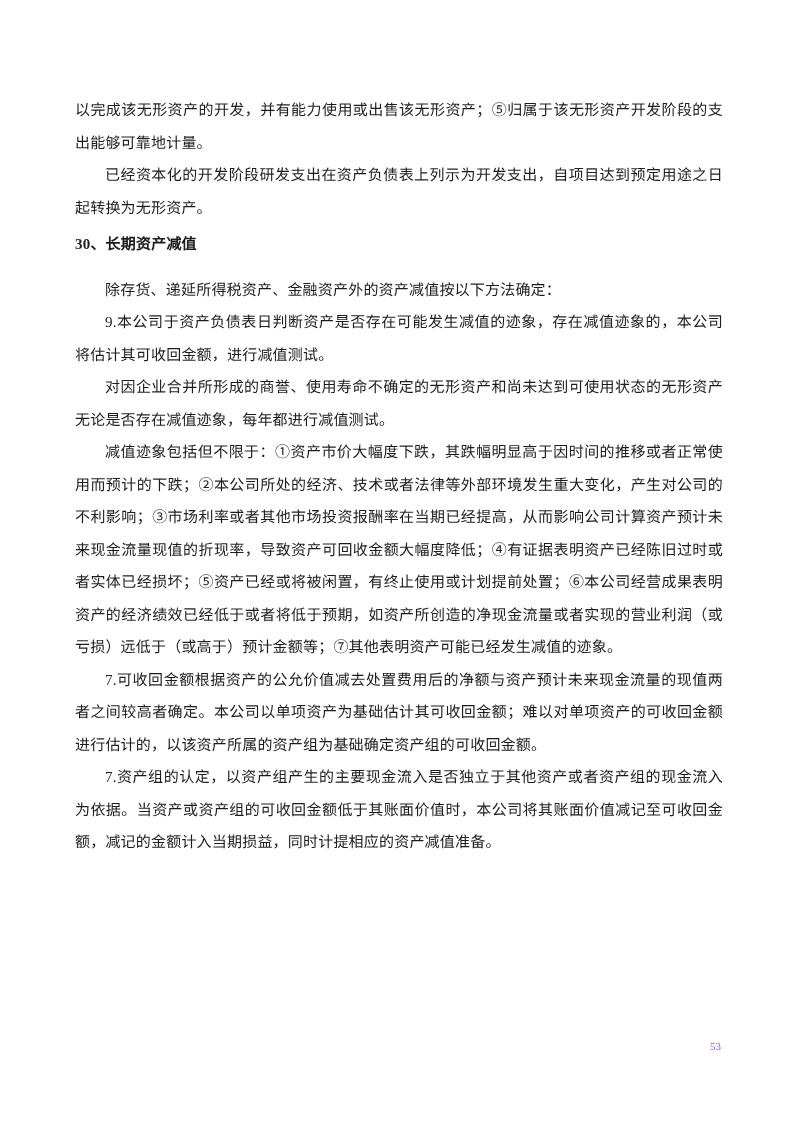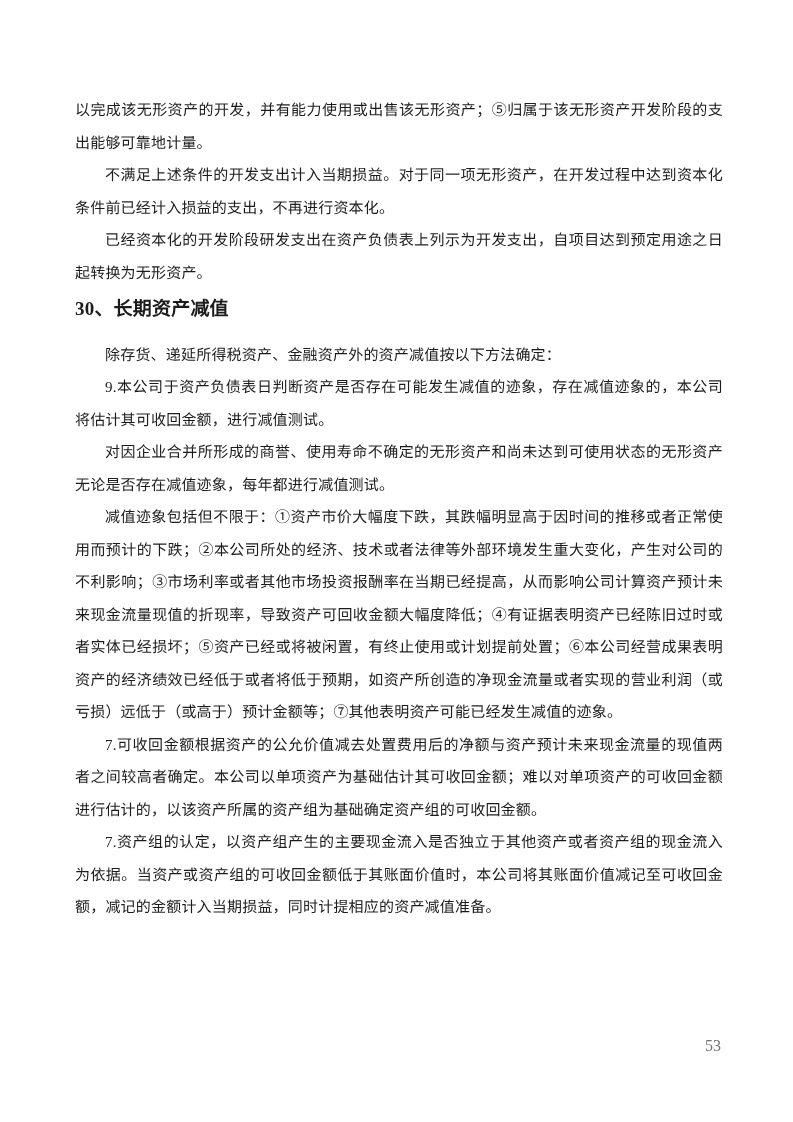--- a/index.html
+++ b/index.html
@@ -31,46 +31,45 @@
   .content p {
     margin: 0;
     padding: 0;
   }
   .content p.indent {
     text-indent: 2em;
   }
   .section-heading {
     margin: 0;
     padding: 0;
-    font-size: 19px;
+    font-size: 15px;
     font-weight: bold;
     line-height: 32.5px;
     margin-top: 4px;
     margin-bottom: 13px;
     text-align: left;
   }
   .page-number {
     position: absolute;
     top: 1036px;
     right: 72px;
-    font-size: 16px;
+    font-size: 11px;
     line-height: 20px;
-    color: #737373;
+    color: #8b5cf6;
     text-align: right;
   }
 </style>
 </head>
 <body>
 
 <div class="page">
   <div class="content">
 
     <p>以完成该无形资产的开发，并有能力使用或出售该无形资产；⑤归属于该无形资产开发阶段的支出能够可靠地计量。</p>
 
-    <p class="indent">不满足上述条件的开发支出计入当期损益。对于同一项无形资产，在开发过程中达到资本化条件前已经计入损益的支出，不再进行资本化。</p>
 
     <p class="indent">已经资本化的开发阶段研发支出在资产负债表上列示为开发支出，自项目达到预定用途之日起转换为无形资产。</p>
 
     <h2 class="section-heading">30、长期资产减值</h2>
 
     <p class="indent">除存货、递延所得税资产、金融资产外的资产减值按以下方法确定：</p>
 
     <p class="indent">9.本公司于资产负债表日判断资产是否存在可能发生减值的迹象，存在减值迹象的，本公司将估计其可收回金额，进行减值测试。</p>
 
     <p class="indent">对因企业合并所形成的商誉、使用寿命不确定的无形资产和尚未达到可使用状态的无形资产无论是否存在减值迹象，每年都进行减值测试。</p>

